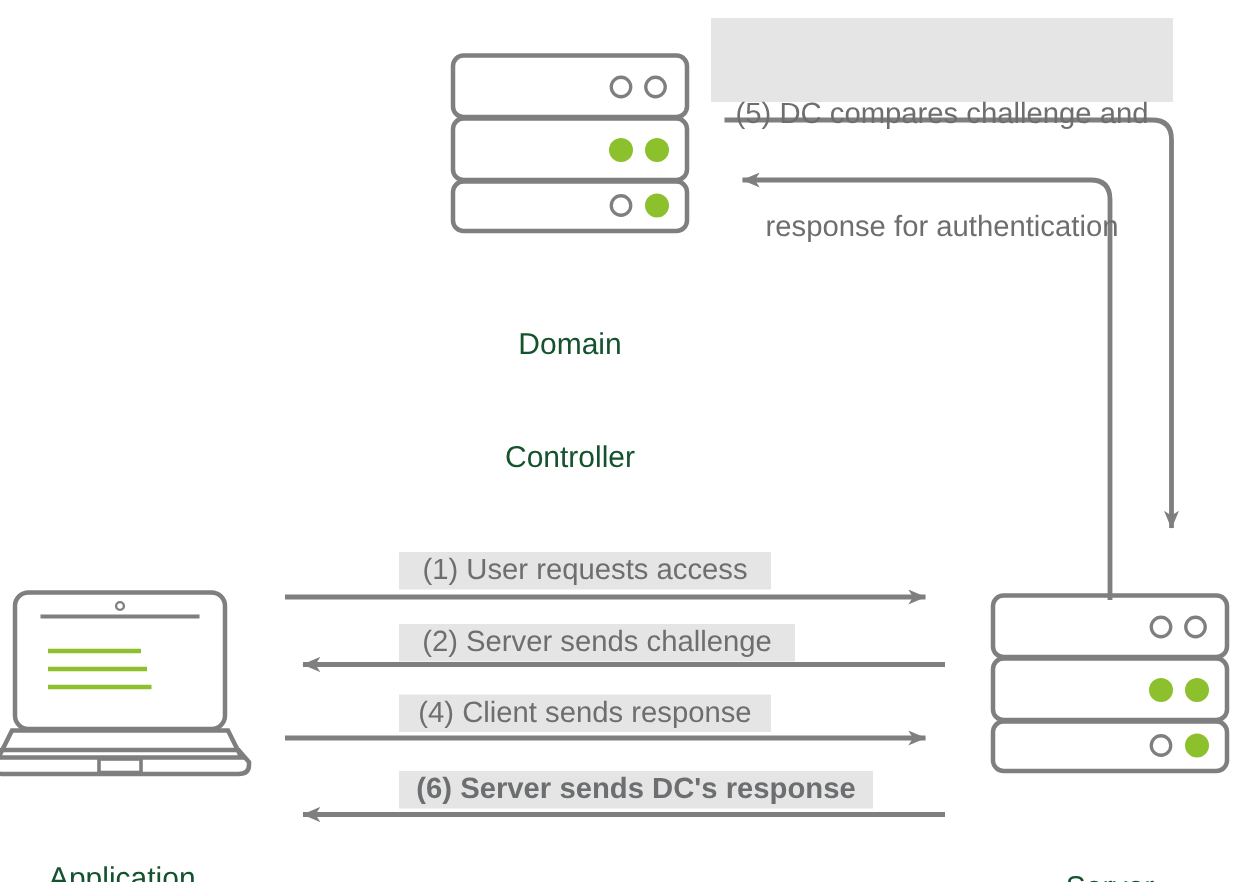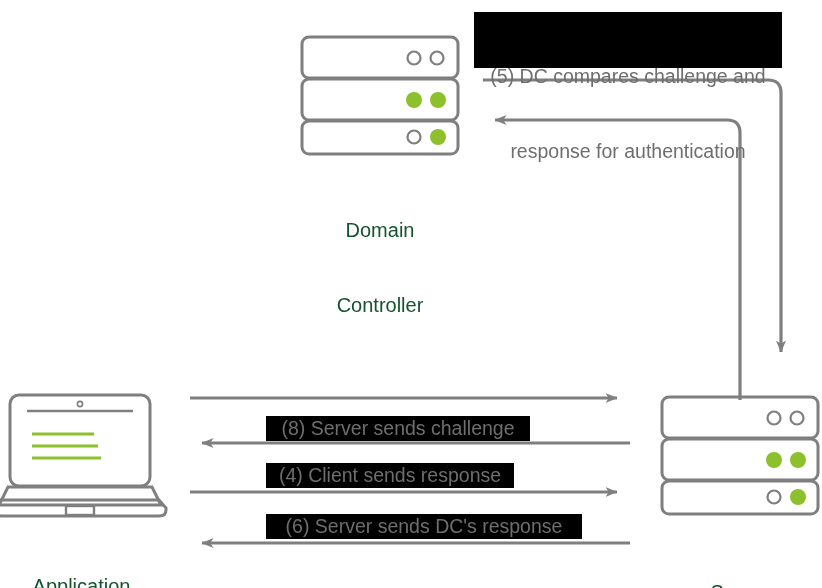--- a/index.html
+++ b/index.html
@@ -18,21 +18,21 @@
   }
   #diagram-svg {
     position: absolute;
     left: 0;
     top: 0;
     width: 822px;
     height: 588px;
   }
   .flow-label {
     position: absolute;
-    background: #000000;
+    background: #e5e5e5;
     color: #6d6e70;
     font-family: "Liberation Sans", sans-serif;
     font-size: 19.5px;
     line-height: 25px;
     text-align: center;
     white-space: pre;
     z-index: 5;
     letter-spacing: 0px;
   }
   .node-caption {
@@ -137,20 +137,21 @@
     <div>Application</div>
     
   </div>
 
   <div class="flow-label" style="left:474px; top:12px; width:308px; height:54px; padding-top:2px;">
     <div>(5) DC compares challenge and</div>
     <div>response for authentication</div>
   </div>
 
 
+  <div class="flow-label" style="left:266px; top:368px; width:248px; height:25px;">(1) User requests access</div>
 
-  <div class="flow-label" style="left:266px; top:416px; width:264px; height:25px;">(8) Server sends challenge</div>
+  <div class="flow-label" style="left:266px; top:416px; width:264px; height:25px;">(2) Server sends challenge</div>
 
   <div class="flow-label" style="left:266px; top:463px; width:248px; height:25px;">(4) Client sends response</div>
 
-  <div class="flow-label" style="left:266px; top:514px; width:316px; height:25px;">(6) Server sends DC's response</div>
+  <div class="flow-label" style="left:266px; top:514px; width:316px; height:25px;font-weight:bold;">(6) Server sends DC's response</div>
 
 </div>
 
 </body></html>

